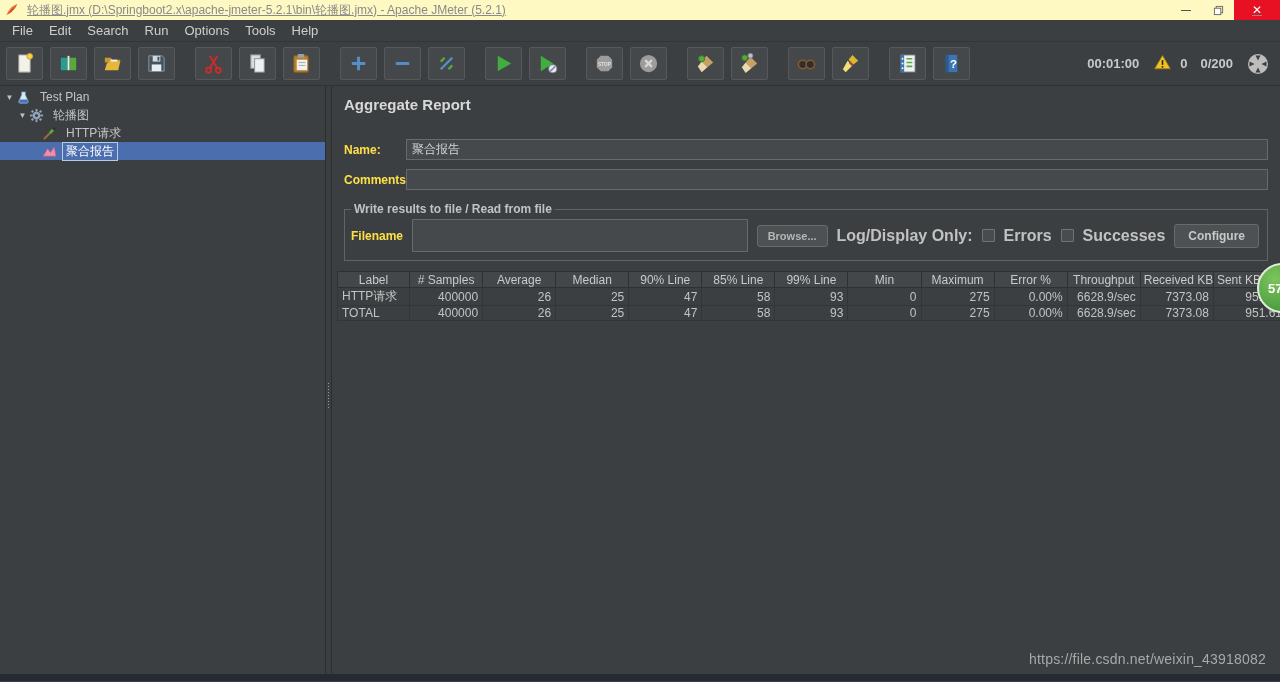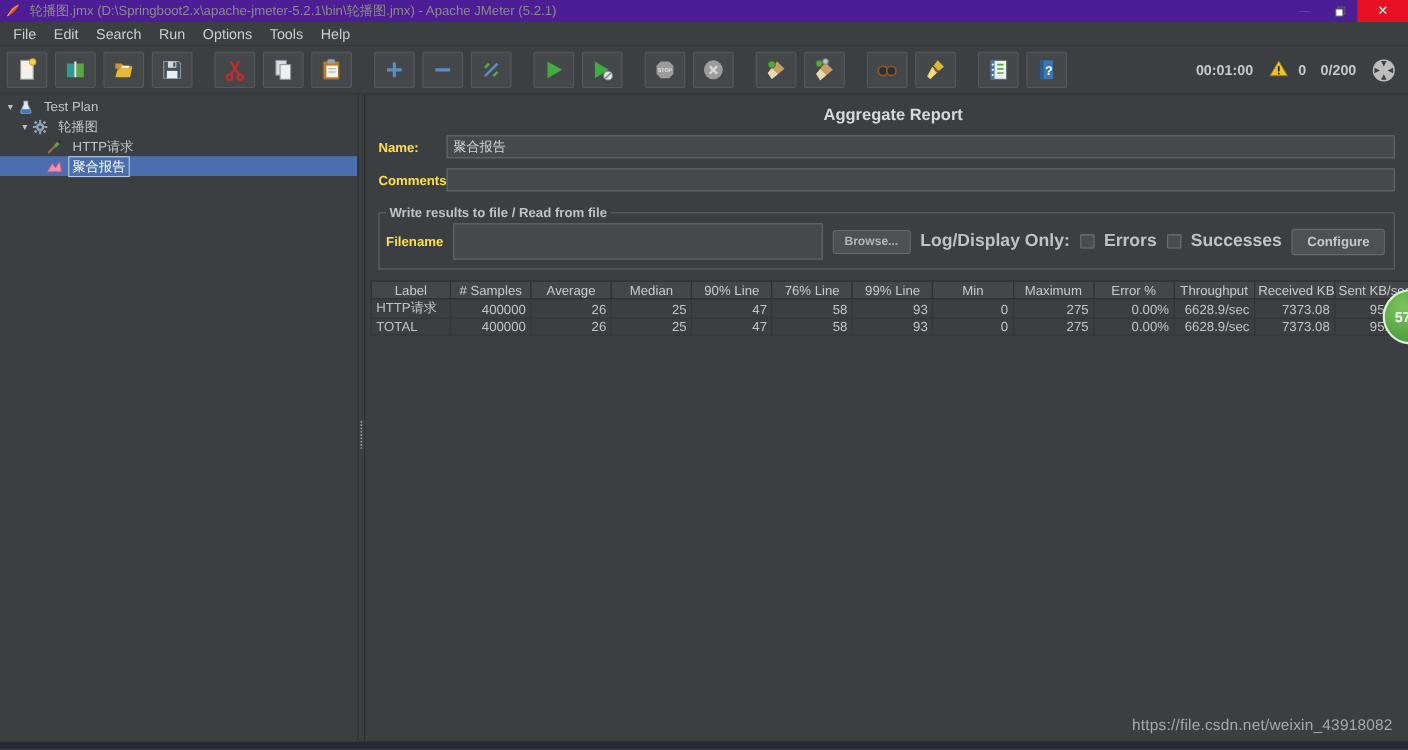--- a/index.html
+++ b/index.html
@@ -5,22 +5,22 @@
   * { box-sizing: border-box; margin: 0; padding: 0; }
   html,body { width: 1280px; height: 682px; overflow: hidden; }
   body {
     font-family: "Liberation Sans", sans-serif;
     background: #3c3f41;
     color: #c4c4c4;
     position: relative;
   }
   
   .titlebar {
-    height: 20px; background: #4c1d95; display: flex; align-items: center;
-    font-size: 12px; color: #8a8a8a;
+    height: 20px; background: #fef9c3; display: flex; align-items: center;
+    font-size: 12px; color: #8a8a8a; text-decoration: underline;
   }
   .feather { width: 16px; height: 16px; margin: 0 6px 0 5px; display: flex; align-items: center; }
   .feather svg { width: 14px; height: 14px; }
   .win-title { flex: 1; white-space: nowrap; overflow: hidden; }
   .win-btn { width: 32px; height: 20px; display: flex; align-items: center; justify-content: center; color: #555; }
   .win-btn svg { width: 11px; height: 11px; }
   .win-min .bar { width: 10px; height: 1px; background: #555; display: block; }
   .win-close { width: 46px; background: #e81123; color: #fff; font-size: 12px; }
   
   .menubar {
@@ -58,21 +58,21 @@
   .splitter {
     width: 7px; background: #3c3f41; border-left: 1px solid #2b2d2f; border-right: 1px solid #2b2d2f;
     position: relative; cursor: col-resize;
   }
   .grip {
     position: absolute; top: 296px; left: 1px; width: 4px; height: 26px;
     background-image: radial-gradient(#9a9d9f 0.8px, transparent 1px); background-size: 3px 3px;
   }
   .content { flex: 1; position: relative; padding: 8px 0 0 9px; overflow: hidden; }
   
-  .report-title { font-size: 15px; font-weight: bold; color: #d8d8d8; margin: 2px 0 10px 3px; text-align: center; }
+  .report-title { font-size: 15px; font-weight: bold; color: #d8d8d8; margin: 2px 0 26px 3px; }
   .frm-row { display: flex; align-items: center; margin: 0 12px 9px 3px; }
   .frm-label { width: 62px; font-size: 12px; font-weight: bold; color: #fde047; flex: none; }
   .txt {
     flex: 1; height: 21px; background: #45494b; border: 1px solid #646a6d;
     color: #d5d5d5; font-size: 12px; padding: 0 5px; font-family: "Liberation Sans", sans-serif; outline: none;
   }
   fieldset.file-box {
     margin: 12px 12px 0 3px; border: 1px solid #606465; padding: 3px 8px 8px 6px;
   }
   fieldset.file-box legend { font-size: 12px; font-weight: bold; color: #c2c2c2; padding: 0 3px; }
@@ -451,21 +451,21 @@
 
     <div class="agg-table-wrap">
       <table class="agg">
         <thead>
             <tr>
               <th>Label</th>
               <th># Samples</th>
               <th>Average</th>
               <th>Median</th>
               <th>90% Line</th>
-              <th>76% Line</th>
+              <th>85% Line</th>
               <th>99% Line</th>
               <th>Min</th>
               <th>Maximum</th>
               <th>Error %</th>
               <th>Throughput</th>
               <th>Received KB/...</th>
               <th>Sent KB/sec</th>
             </tr>
           </thead>
         <tbody>

